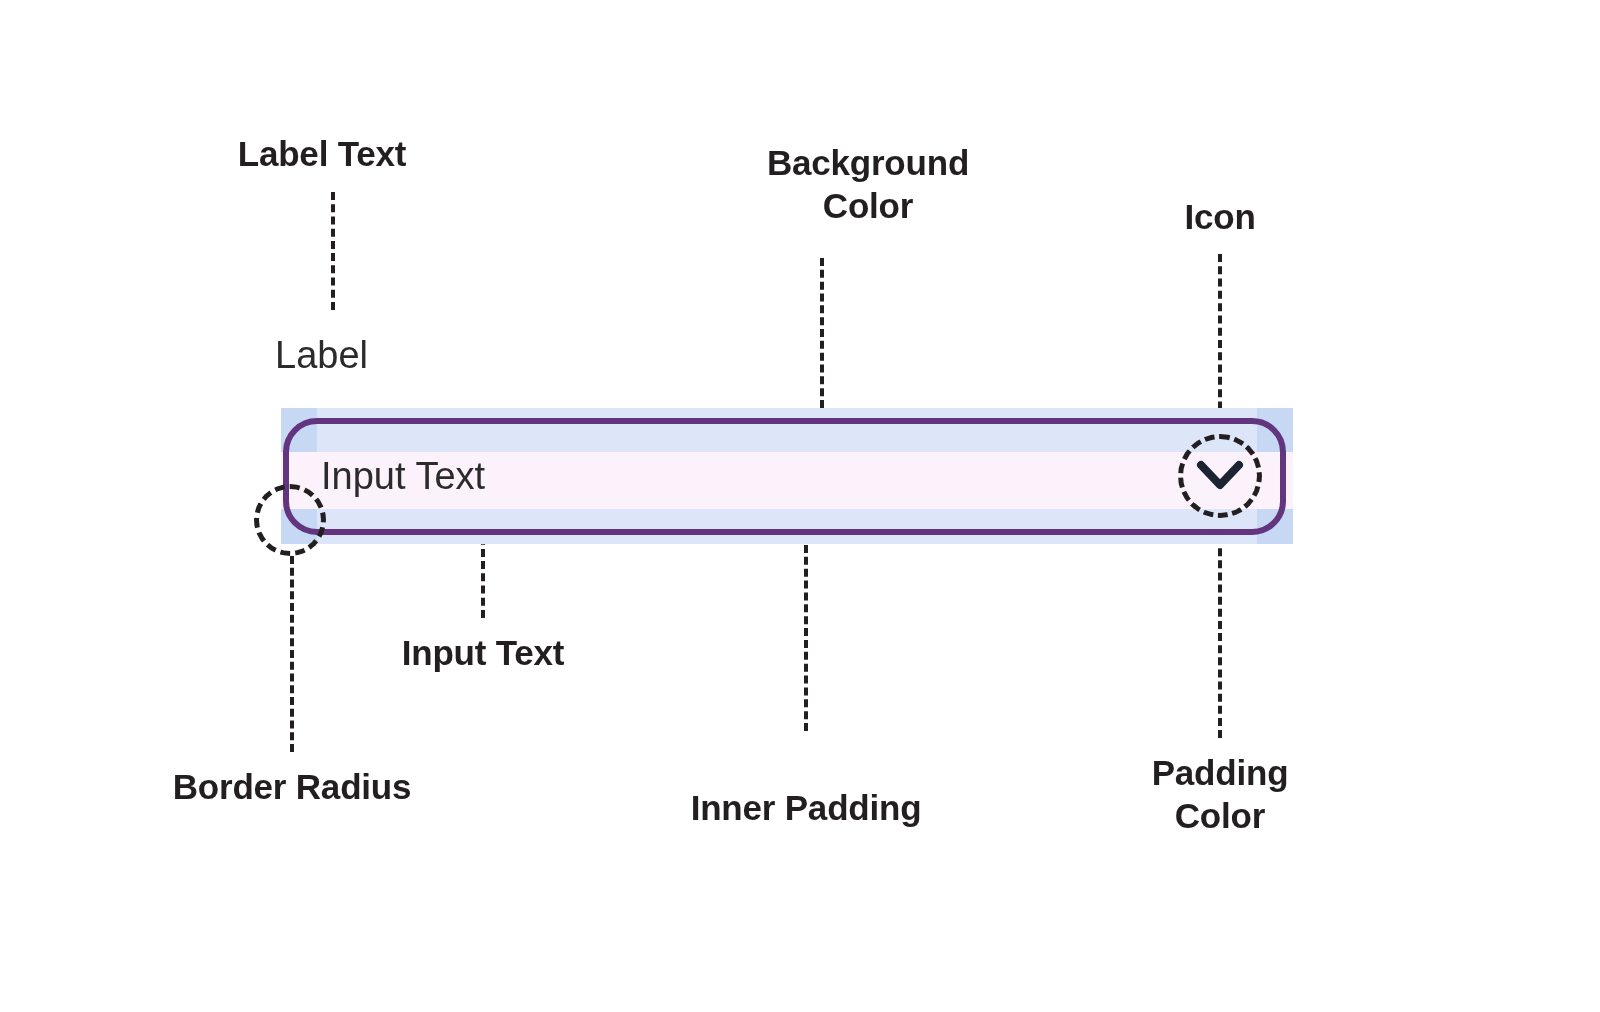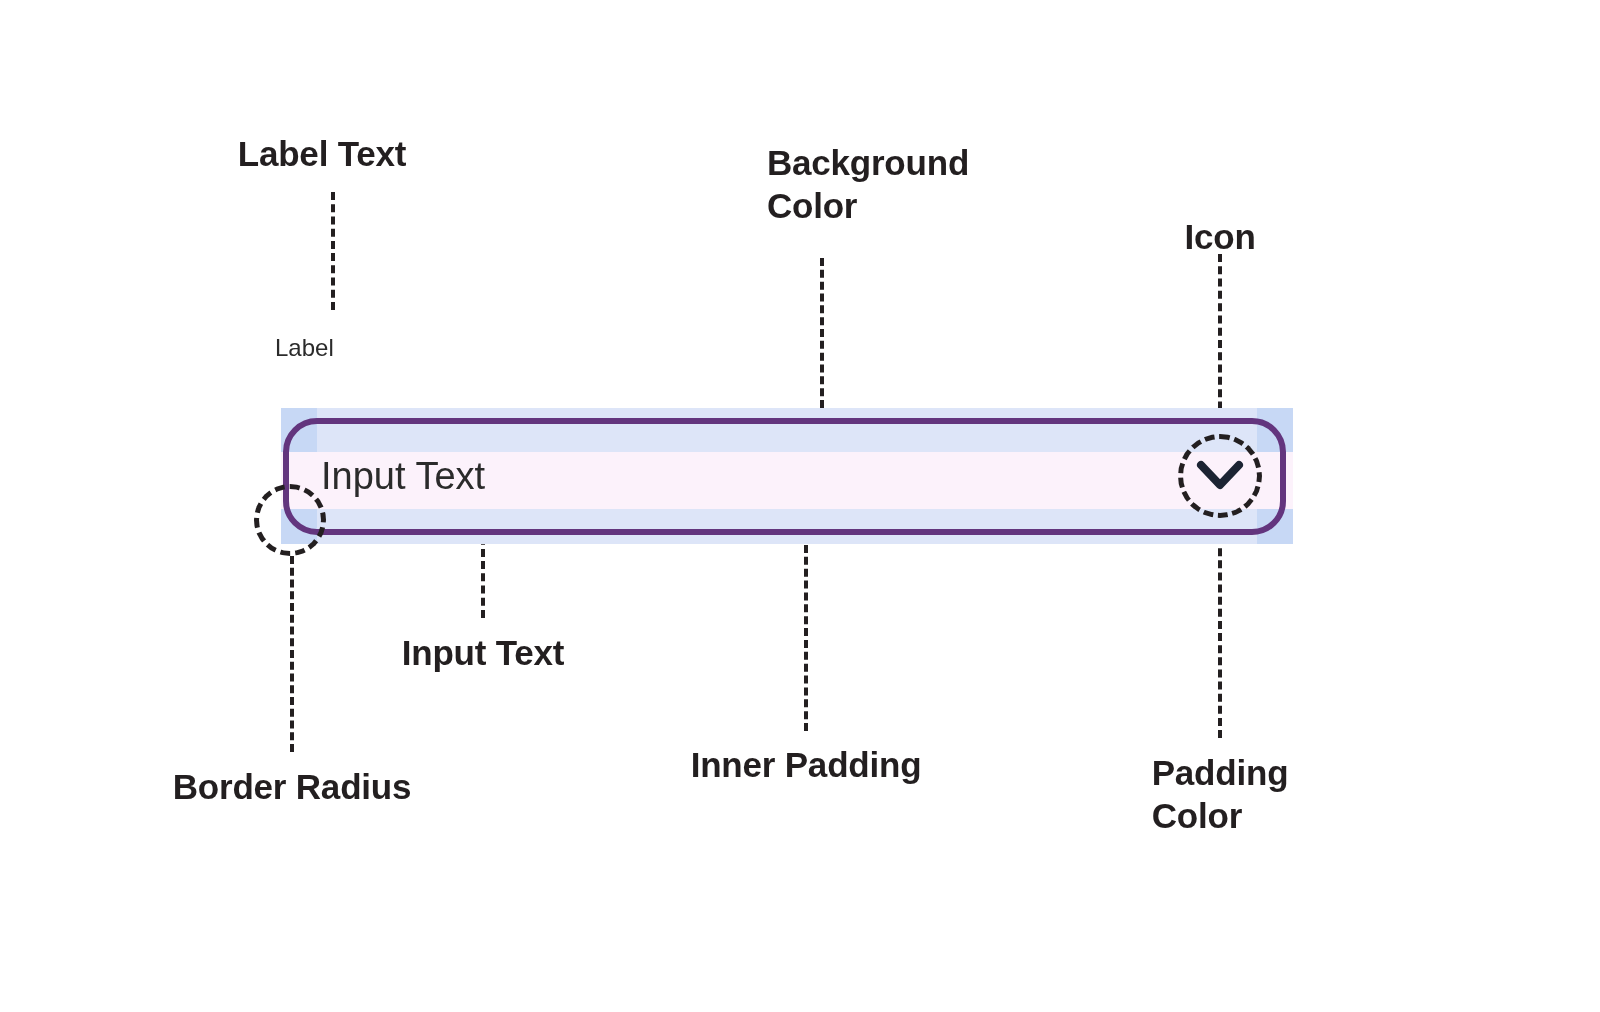--- a/index.html
+++ b/index.html
@@ -19,21 +19,21 @@
     overflow: hidden;
   }
 
   
   .callout {
     position: absolute;
     color: #231f20;
     font-weight: bold;
     font-size: 35px;
     line-height: 1.22;
-    text-align: left;
+    text-align: center;
     white-space: pre-line;
     transform: translateX(-50%);
     letter-spacing: -0.2px;
   }
 
   
   .leader {
     position: absolute;
     width: 0;
     border-left: 4px dashed #231f20;
@@ -86,21 +86,21 @@
     border: 6px solid #63357e;
     border-radius: 34px;
     box-sizing: border-box;
   }
 
   
   #field-label {
     position: absolute;
     left: 275px;
     top: 334px;
-    font-size: 24px;
+    font-size: 38px;
     color: #2b2b2b;
     font-weight: normal;
     text-align: center;
   }
 
   
   #input-text {
     position: absolute;
     left: 321px;
     top: 455px;
@@ -156,20 +156,20 @@
       <path d="M5 7 L24 27 L43 7" fill="none" stroke="#1c2433" stroke-width="8" stroke-linecap="round" stroke-linejoin="round"></path>
     </svg>
   </div>
 
   <div class="dash-circle" style="left:254px; top:484px; width:72px; height:72px;"></div>
   <div class="dash-circle" style="left:1178px; top:434px; width:84px; height:84px;"></div>
 
   <div class="callout" style="left:322px;  top:133px;">Label Text</div>
   <div class="callout" style="left:868px;  top:142px;">Background
 Color</div>
-  <div class="callout" style="left:1220px; top:216px;">Icon</div>
+  <div class="callout" style="left:1220px; top:196px;">Icon</div>
   <div class="callout" style="left:483px;  top:632px;">Input Text</div>
   <div class="callout" style="left:292px;  top:766px;">Border Radius</div>
-  <div class="callout" style="left:806px;  top:744px;">Inner Padding</div>
+  <div class="callout" style="left:806px;  top:787px;">Inner Padding</div>
   <div class="callout" style="left:1220px; top:752px;">Padding
 Color</div>
 
 </div>
 
 </body></html>

